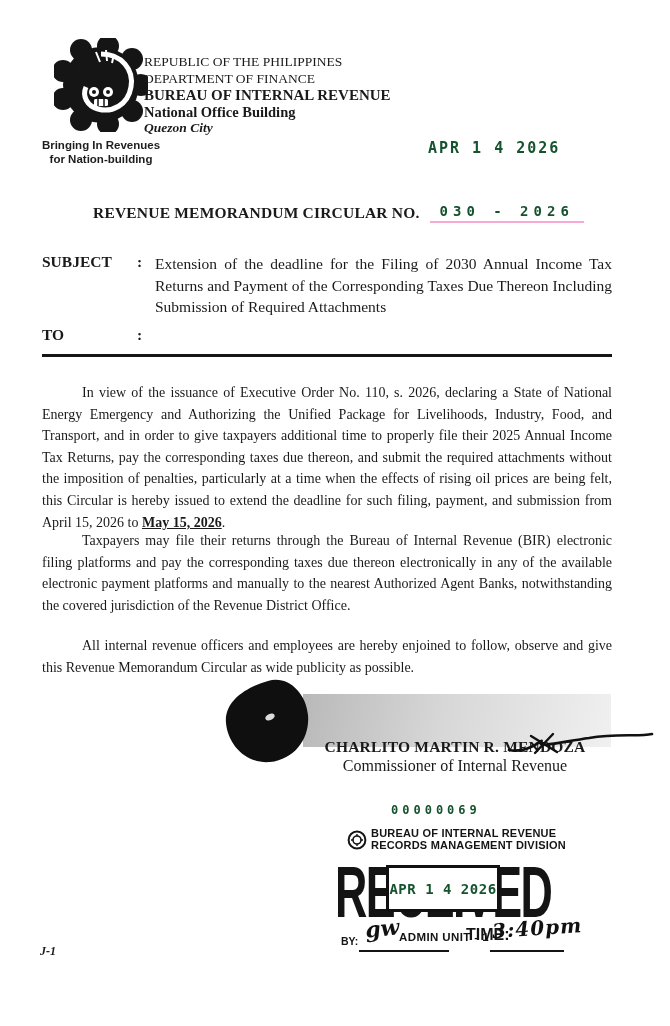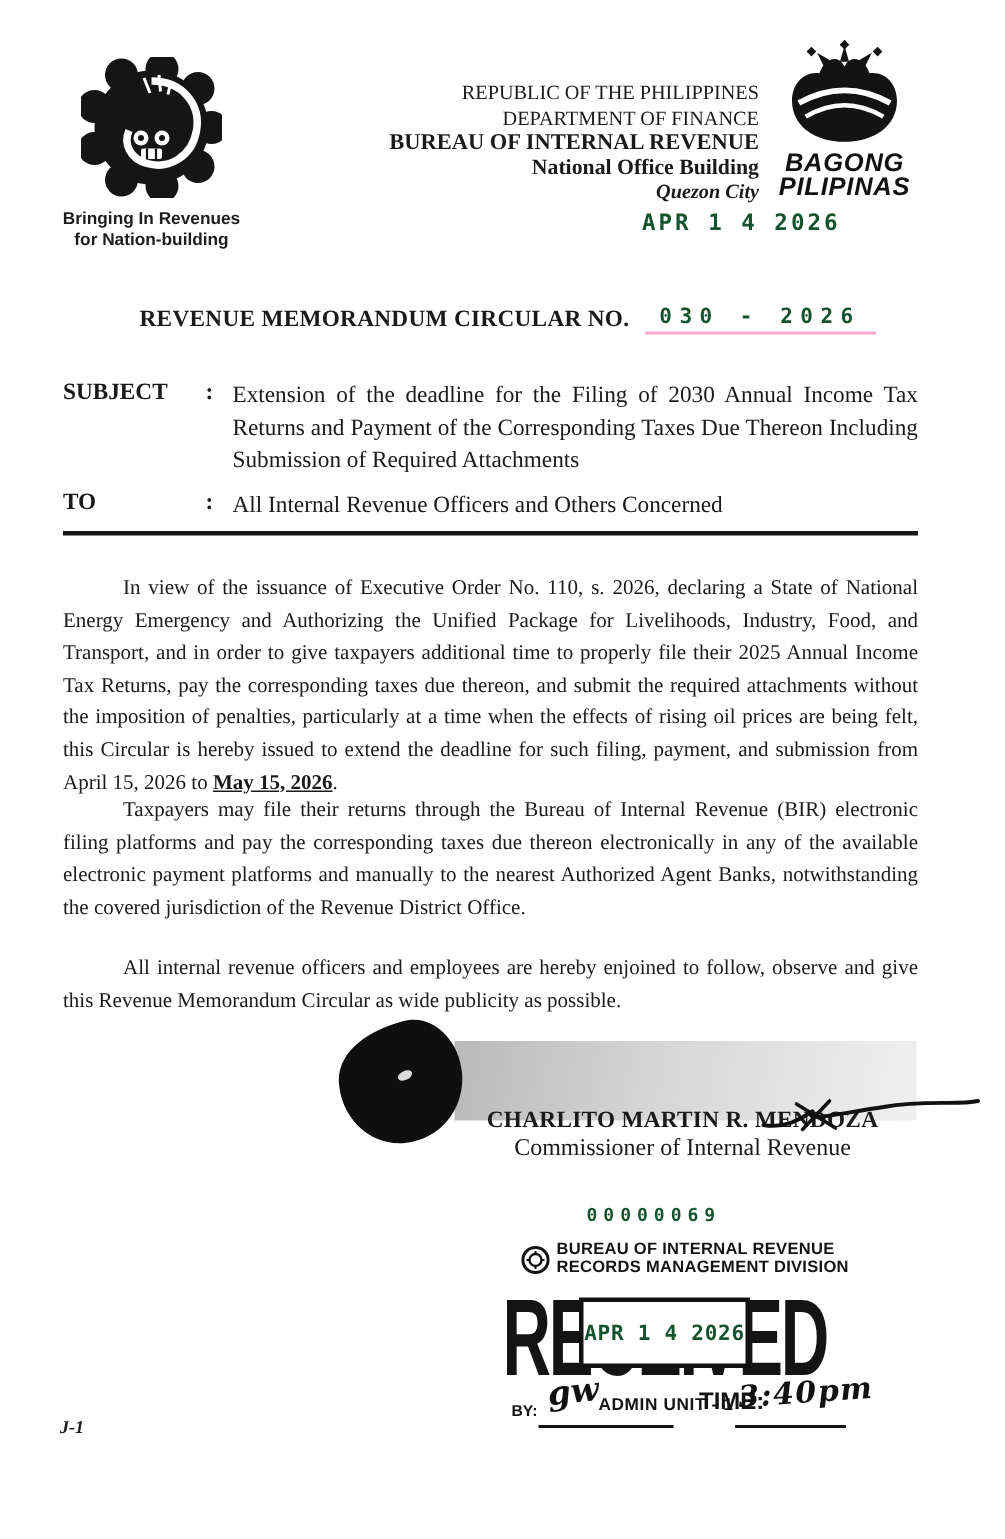--- a/index.html
+++ b/index.html
@@ -6,21 +6,21 @@
   .page{
     position:relative;width:670px;height:1026px;background:#ffffff;
     font-family:"Liberation Serif", serif;color:#1a1a1a;overflow:hidden;
     margin:0 auto;
   }
   .abs{position:absolute;}
 
   
   .seal-wrap{left:36px;top:38px;width:130px;text-align:center;}
   .seal-caption{margin-top:2px;font-family:"Liberation Sans",sans-serif;font-size:11.5px;font-weight:700;line-height:1.25;color:#1d1d1d;}
-  .hdr-center{left:166px;top:54px;width:340px;text-align:right;line-height:16.5px;}
+  .hdr-center{left:144px;top:54px;width:340px;text-align:left;line-height:16.5px;}
   .hc1,.hc2{font-size:13.5px;}
   .hc3{font-size:15px;font-weight:700;}
   .hc4{font-size:14.5px;font-weight:600;}
   .hc5{font-size:13.5px;font-weight:700;font-style:italic;}
   .bagong-wrap{left:492px;top:26px;width:142px;text-align:center;}
   .bagong-text{font-family:"Liberation Sans",sans-serif;font-weight:900;font-style:italic;font-size:17px;line-height:0.95;letter-spacing:.5px;color:#111;}
   .stampfont{font-family:"DejaVu Sans Mono",monospace;font-weight:700;color:#14532d;}
   .date-top{left:428px;top:139px;font-size:15px;letter-spacing:2px;}
 
   
@@ -109,55 +109,37 @@
   </div>
 
   <div class="abs hdr-center">
     <div class="hc1">REPUBLIC OF THE PHILIPPINES</div>
     <div class="hc2">DEPARTMENT OF FINANCE</div>
     <div class="hc3">BUREAU OF INTERNAL REVENUE</div>
     <div class="hc4">National Office Building</div>
     <div class="hc5">Quezon City</div>
   </div>
 
-  <div class="abs bagong-wrap">
-    <svg width="112" height="70" viewBox="0 0 120 92">
-      <g fill="#131313">
-        <rect x="28" y="8" width="6" height="6" transform="rotate(45 31 11)"></rect>
-        <rect x="57" y="2" width="6" height="6" transform="rotate(45 60 5)"></rect>
-        <rect x="86" y="8" width="6" height="6" transform="rotate(45 89 11)"></rect>
-        <path d="M14,54 C14,38 26,28 38,30 C42,18 54,12 60,24 C66,12 78,18 82,30 C94,28 106,38 106,54 C106,76 86,90 60,90 C34,90 14,76 14,54 Z"></path>
-        <path d="M60,6 L56,20 L64,20 Z M36,12 L42,24 L48,19 Z M84,12 L78,24 L72,19 Z"></path>
-      </g>
-      <path d="M20,56 Q60,34 100,56" fill="none" stroke="#fff" stroke-width="5"></path>
-      <path d="M26,68 Q60,48 94,68" fill="none" stroke="#fff" stroke-width="4"></path>
-    </svg>
-    <div class="bagong-text">
-      <div>BAGONG</div>
-      <div>PILIPINAS</div>
-    </div>
-  </div>
 
   <div class="abs date-top stampfont">APR 1 4 2026</div>
 
   <div class="abs rmc">
     <span class="rmc-title">REVENUE MEMORANDUM CIRCULAR NO.</span>
     <span class="rmc-no stampfont">030 - 2026</span>
   </div>
 
   <div class="abs meta">
     <div class="meta-row">
       <span class="meta-label">SUBJECT</span>
       <span class="meta-colon">:</span>
       <span class="meta-text">Extension of the deadline for the Filing of 2030 Annual Income Tax Returns and Payment of the Corresponding Taxes Due Thereon Including Submission of Required Attachments</span>
     </div>
     <div class="meta-row">
       <span class="meta-label">TO</span>
       <span class="meta-colon">:</span>
-      <span class="meta-text">All Internal Revenue Officers and Others Concerned</span>
     </div>
   </div>
 
   <div class="abs rule"></div>
 
   <p class="abs para p1"><span>In view of the issuance of Executive Order No. 110, s. 2026, declaring a State of National Energy Emergency and Authorizing the Unified Package for Livelihoods, Industry, Food, and Transport, and in order to give taxpayers additional time to properly file their 2025 Annual Income Tax Returns, pay the corresponding taxes due thereon, and submit the required attachments without the imposition of penalties, particularly at a time when the effects of rising oil prices are being felt, this Circular is hereby issued to extend the deadline for such filing, payment, and submission from April 15, 2026 to </span><span class="deadline">May 15, 2026</span><span>.</span></p>
   <p class="abs para p2">Taxpayers may file their returns through the Bureau of Internal Revenue (BIR) electronic filing platforms and pay the corresponding taxes due thereon electronically in any of the available electronic payment platforms and manually to the nearest Authorized Agent Banks, notwithstanding the covered jurisdiction of the Revenue District Office.</p>
   <p class="abs para p3">All internal revenue officers and employees are hereby enjoined to follow, observe and give this Revenue Memorandum Circular as wide publicity as possible.</p>
 
   <div class="abs sig-redact"></div>

